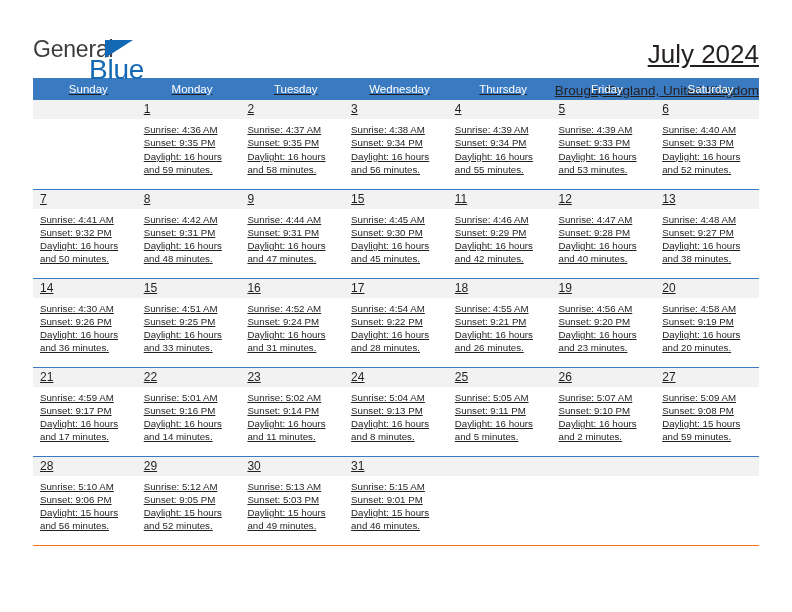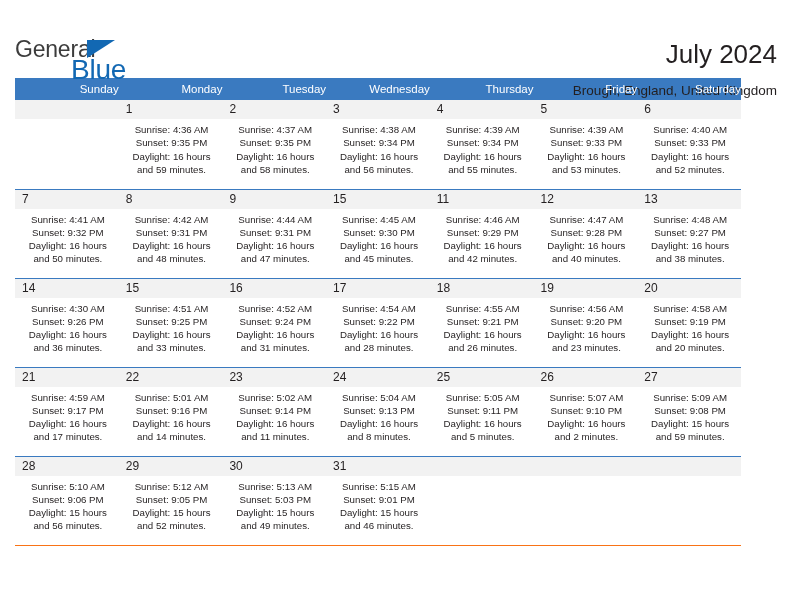--- a/index.html
+++ b/index.html
@@ -12,21 +12,22 @@
     background: #ffffff;
     font-family: "Liberation Sans", sans-serif;
     color: #231f20;
     overflow: hidden;
   }
   .page {
     position: relative;
     width: 792px;
     height: 612px;
     box-sizing: border-box;
-    padding: 0 15px;
+    padding: 0 33px;
+    text-decoration: underline;
   }
 
   
   .header {
     display: flex;
     align-items: flex-start;
     justify-content: space-between;
     padding-top: 30px;
     height: 62px;
     box-sizing: border-box;
@@ -84,21 +85,21 @@
     margin-top: 16px;
     width: 726px;
     border-collapse: collapse;
     table-layout: fixed;
   }
   .calendar th {
     background: #3a7ac0;
     color: #ffffff;
     font-size: 11.5px;
     font-weight: normal;
-    text-align: right;
+    text-align: center;
     padding: 5px 0 5px 7px;
     height: 19px;
     box-sizing: border-box;
     border: none;
     margin-top: 18px;
   }
   .calendar td {
     vertical-align: top;
     padding: 0;
     border: none;
@@ -119,21 +120,20 @@
     color: #231f20;
   }
   .daynum-band.empty {
     background: #f2f2f2;
   }
   .cell-body {
     padding: 4px 5px 0 7px;
     font-size: 9.7px;
     line-height: 13.3px;
     color: #231f20;
-    text-align: center;
   }
   .cell-body div {
     white-space: nowrap;
   }
   td.blank .cell-body { visibility: hidden; }
 </style>
 </head>
 <body>
 
 <div class="page">

